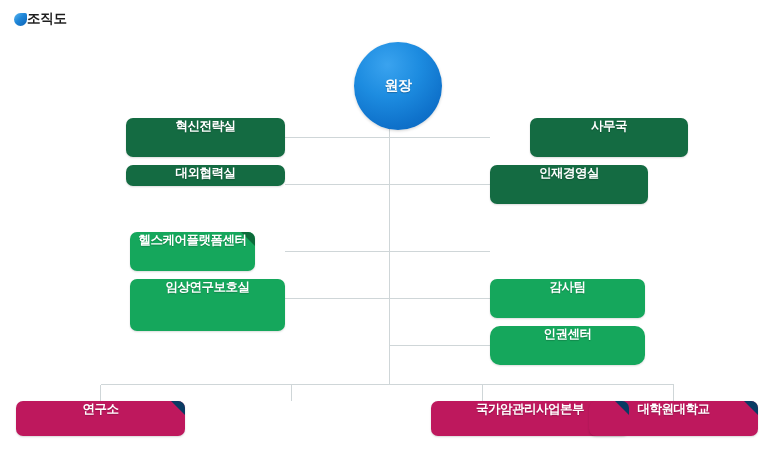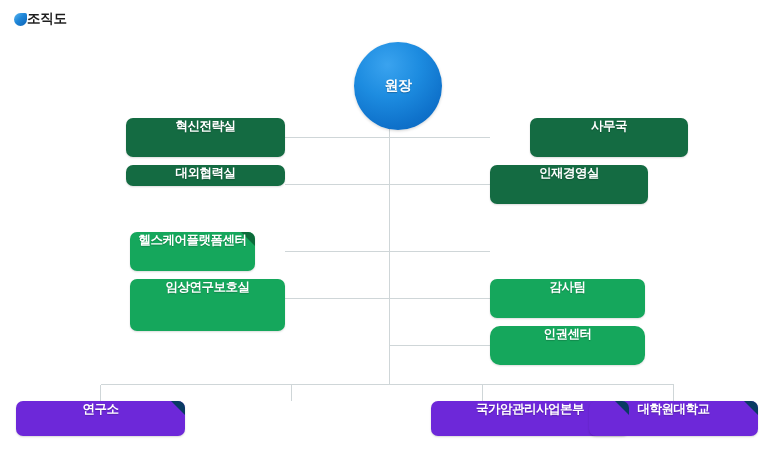--- a/index.html
+++ b/index.html
@@ -118,21 +118,21 @@
     box-shadow: 0 1px 2px rgba(0,0,0,0.14);
   }
   .dept.green-bright {
     background: #15a75c;
     box-shadow: 0 1px 2px rgba(0,0,0,0.14);
   }
   .dept.green-bright.corner {
     --corner: #0c6b3a;
   }
   .dept.blue {
-    background: #6d28d9;
+    background: #be185d;
     box-shadow: 0 1px 2px rgba(0,0,0,0.16);
   }
   .dept.blue.corner {
     --corner: #093b63;
   }
 </style>
 </head>
 <body>
 
 <div id="org-page">

